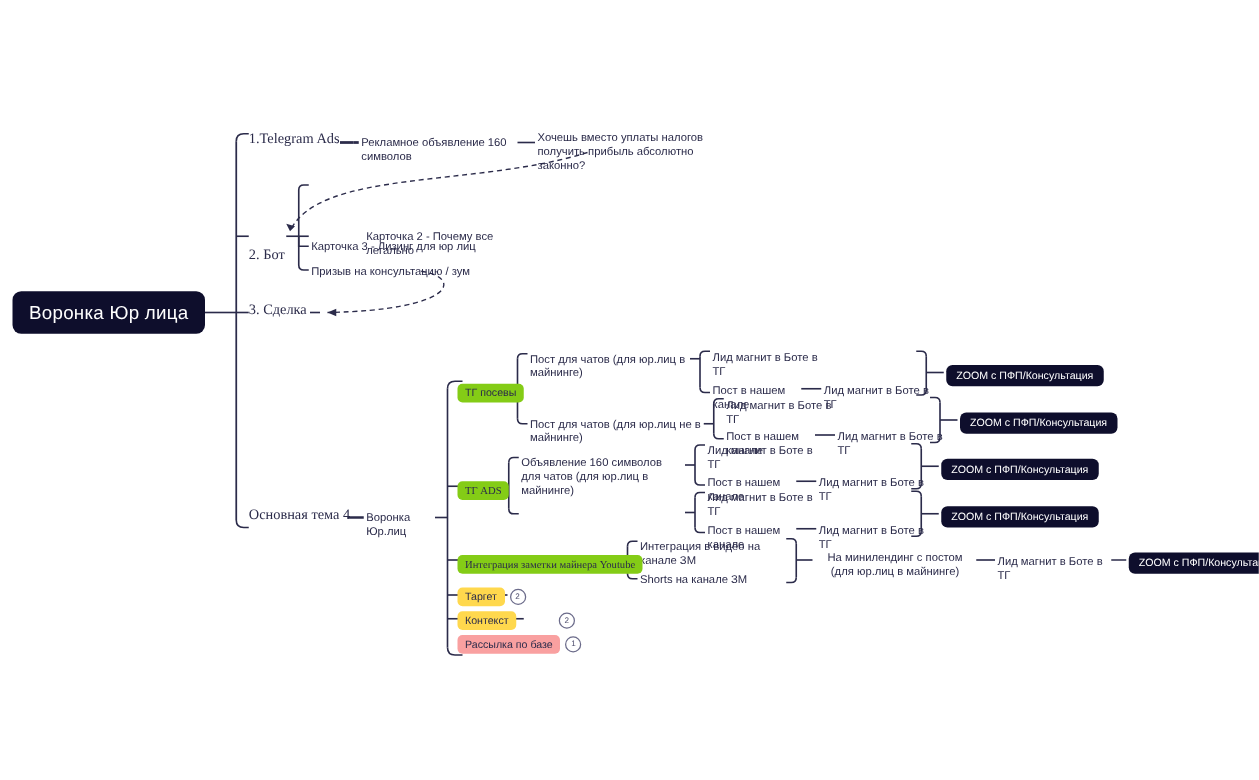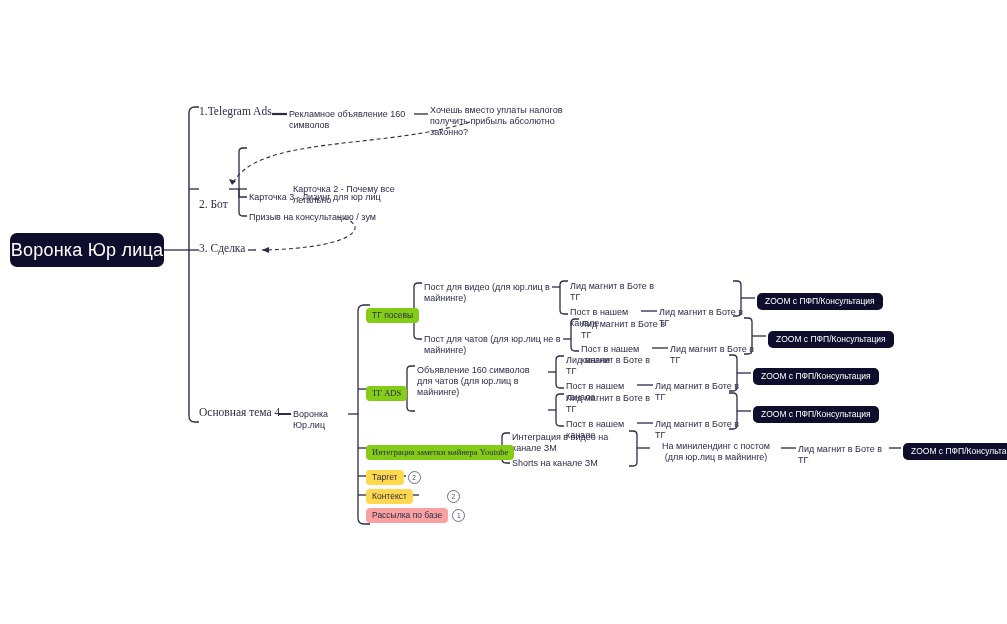--- a/index.html
+++ b/index.html
@@ -12,21 +12,21 @@
   #canvas{position:absolute;inset:0;width:1007px;height:624px;}
   svg.links{position:absolute;left:0;top:0;width:1007px;height:624px;pointer-events:none;}
 
   .node{position:absolute;box-sizing:border-box;}
 
   
   .root{
     left:10px;top:233px;width:154px;height:34px;
     background:#0e0e2c;color:#ffffff;border-radius:7px;
     display:flex;align-items:center;justify-content:center;
-    font-size:18px;letter-spacing:.2px;
+    font-size:15px;letter-spacing:.2px;
   }
 
   
   .txt{font-size:9px;line-height:11px;color:#2b2b4a;}
   .txt.big{font-size:11.5px;font-family:"Liberation Serif","DejaVu Serif",serif;}
   .txt.serif{font-family:"Liberation Serif","DejaVu Serif",serif;}
 
   
   .pill{
     display:inline-block;padding:2px 6px;border-radius:4px;
@@ -186,21 +186,21 @@
 
   <div class="node txt big serif" style="left:199px;top:243px;width:70px;">3. Сделка</div>
 
   <div class="node txt big serif" style="left:199px;top:407px;width:90px;">Основная тема 4</div>
   <div class="node txt" style="left:293px;top:409px;width:58px;">Воронка Юр.лиц</div>
 
   <div class="node" style="left:366px;top:304px;">
     <span class="pill green">ТГ посевы</span>
   </div>
 
-  <div class="node txt" style="left:424px;top:282px;width:132px;">Пост для видео (для юр.лиц в майнинге)</div>
+  <div class="node txt" style="left:424px;top:282px;width:132px;">Пост для чатов (для юр.лиц в майнинге)</div>
   <div class="node txt" style="left:570px;top:281px;width:90px;">Лид магнит в Боте в ТГ</div>
   <div class="node txt" style="left:570px;top:307px;width:80px;">Пост в нашем канале</div>
   <div class="node txt" style="left:659px;top:307px;width:90px;">Лид магнит в Боте в ТГ</div>
   <div class="node" style="left:757px;top:290px;">
     <span class="zoombox">ZOOM с ПФП/Консультация</span>
   </div>
 
   <div class="node txt" style="left:424px;top:334px;width:142px;">Пост для чатов (для юр.лиц не в майнинге)</div>
   <div class="node txt" style="left:581px;top:319px;width:90px;">Лид магнит в Боте в ТГ</div>
   <div class="node txt" style="left:581px;top:344px;width:80px;">Пост в нашем канале</div>

